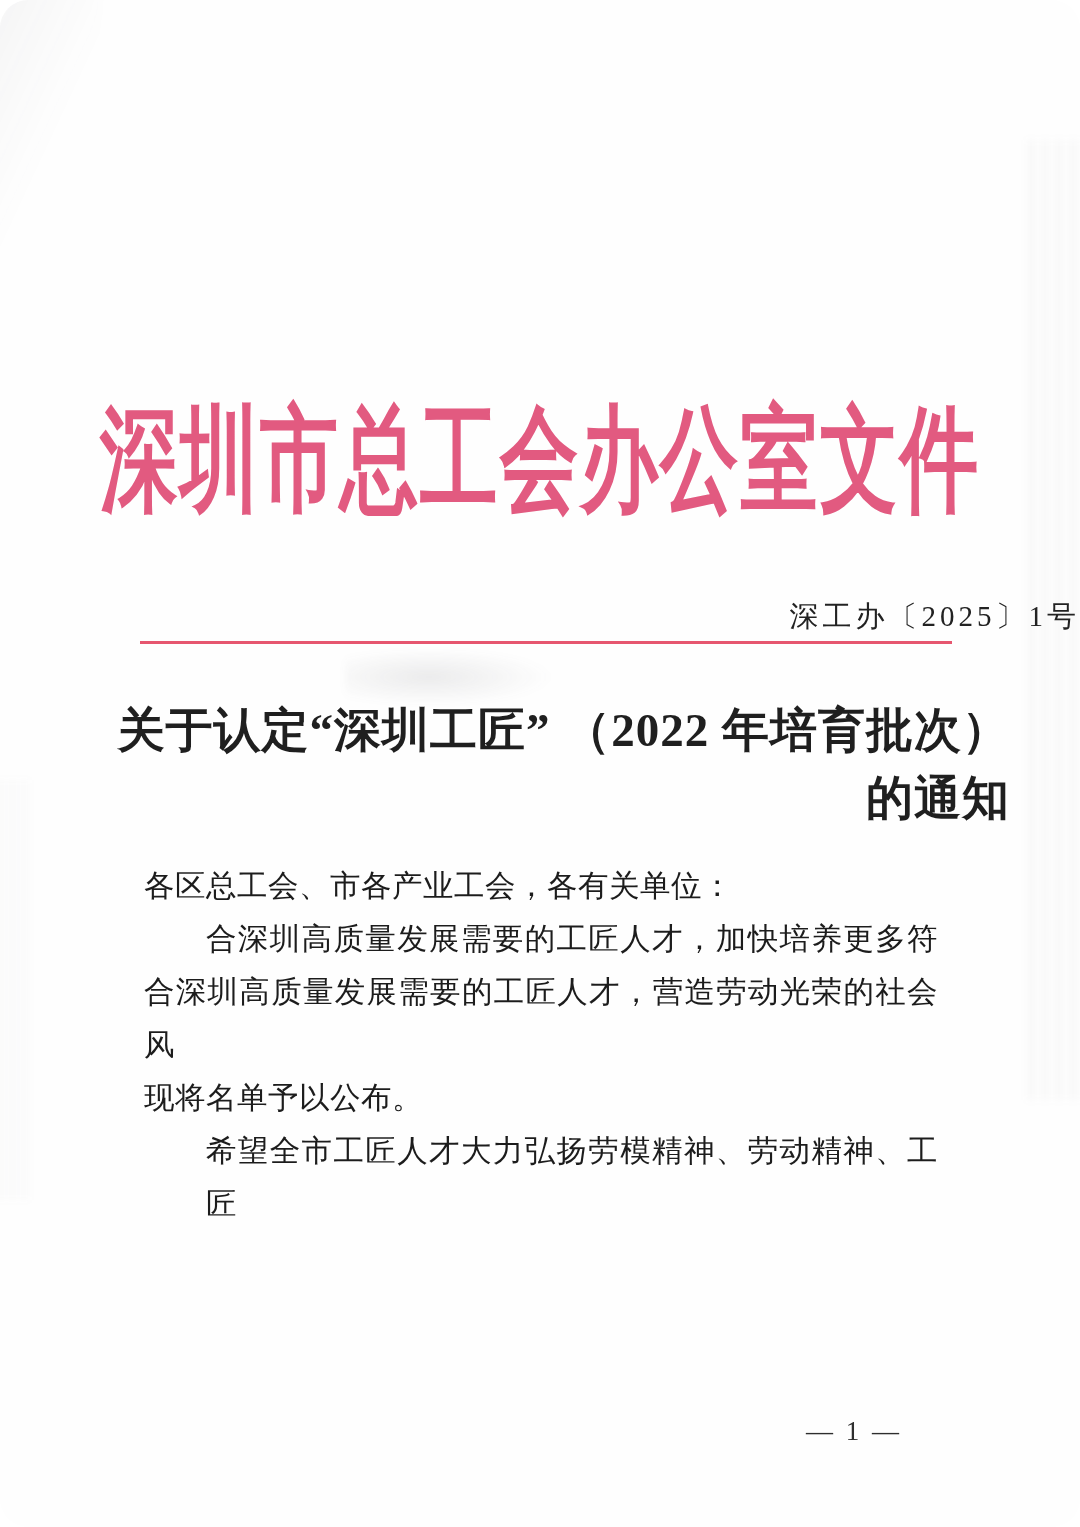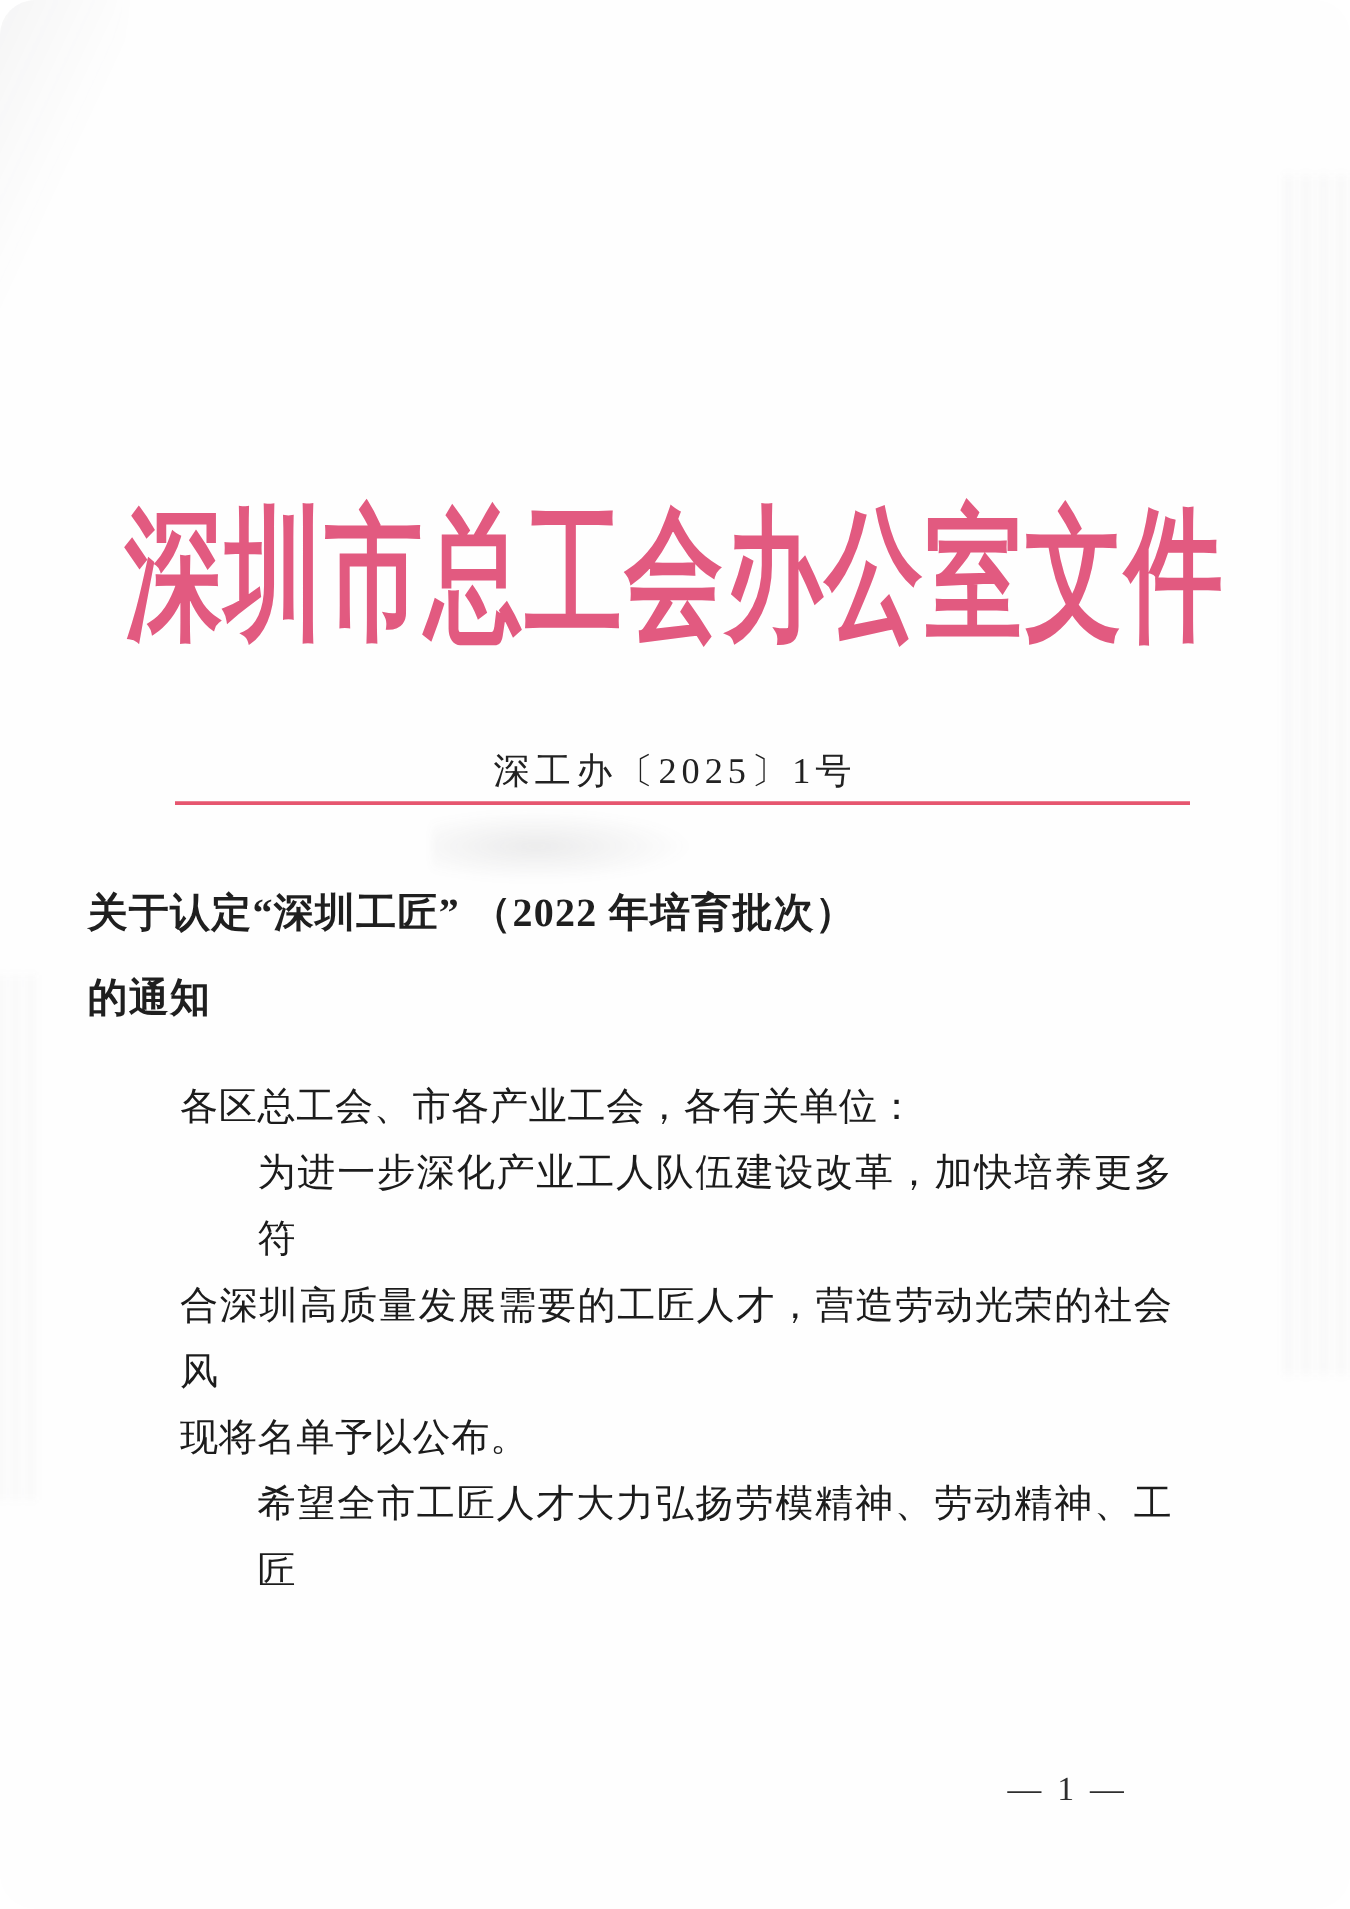--- a/index.html
+++ b/index.html
@@ -45,35 +45,35 @@
     font-weight:900;
     letter-spacing:2px;
     color:var(--header-pink,#e25a80);
     transform:scaleY(1.48);
     transform-origin:top center;
     white-space:nowrap;
   }
   
   .doc-number{
     position:absolute;top:597px;left:0;width:100%;
-    text-align:center;
+    text-align:right;
     font-size:29px;
     letter-spacing:4px;
     color:#222;
   }
   
   .red-rule{
     position:absolute;top:641px;left:140px;width:812px;height:3px;
     background:var(--rule-red,#e6566f);
   }
   
   .doc-title{
     position:absolute;top:696px;left:70px;width:940px;
-    text-align:left;
-    font-size:32px;
+    text-align:right;
+    font-size:47px;
     font-weight:700;
     line-height:68px;
     letter-spacing:1px;
     color:#1f1f1f;
   }
   
   .body-text{
     position:absolute;top:862px;left:144px;width:794px;
     font-size:30.5px;
     line-height:53px;
@@ -113,21 +113,21 @@
 
   <div class="red-rule"></div>
 
   <div class="doc-title">
     <div>关于认定“深圳工匠” （2022 年培育批次）</div>
     <div>的通知</div>
   </div>
 
   <div class="body-text">
     <div class="bline">各区总工会、市各产业工会，各有关单位：</div>
-    <div class="bline jl ind">为进一步深化产业工人队伍建设改革，加快培养更多符</div>
+    <div class="bline jl ind">合深圳高质量发展需要的工匠人才，加快培养更多符</div>
     <div class="bline jl">合深圳高质量发展需要的工匠人才，营造劳动光荣的社会风</div>
     <div class="bline">现将名单予以公布。</div>
     <div class="bline jl ind">希望全市工匠人才大力弘扬劳模精神、劳动精神、工匠</div>
 
   </div>
 
   <div class="page-number">— 1 —</div>
 
 </div>
 

